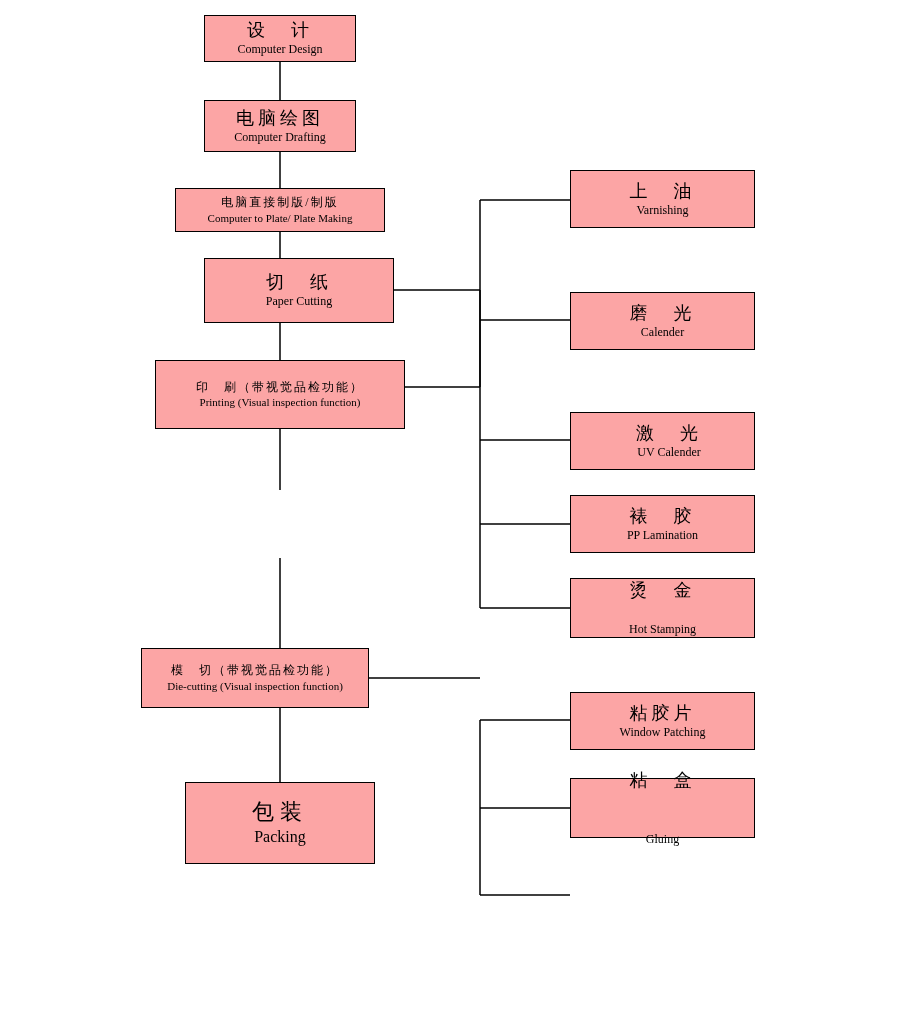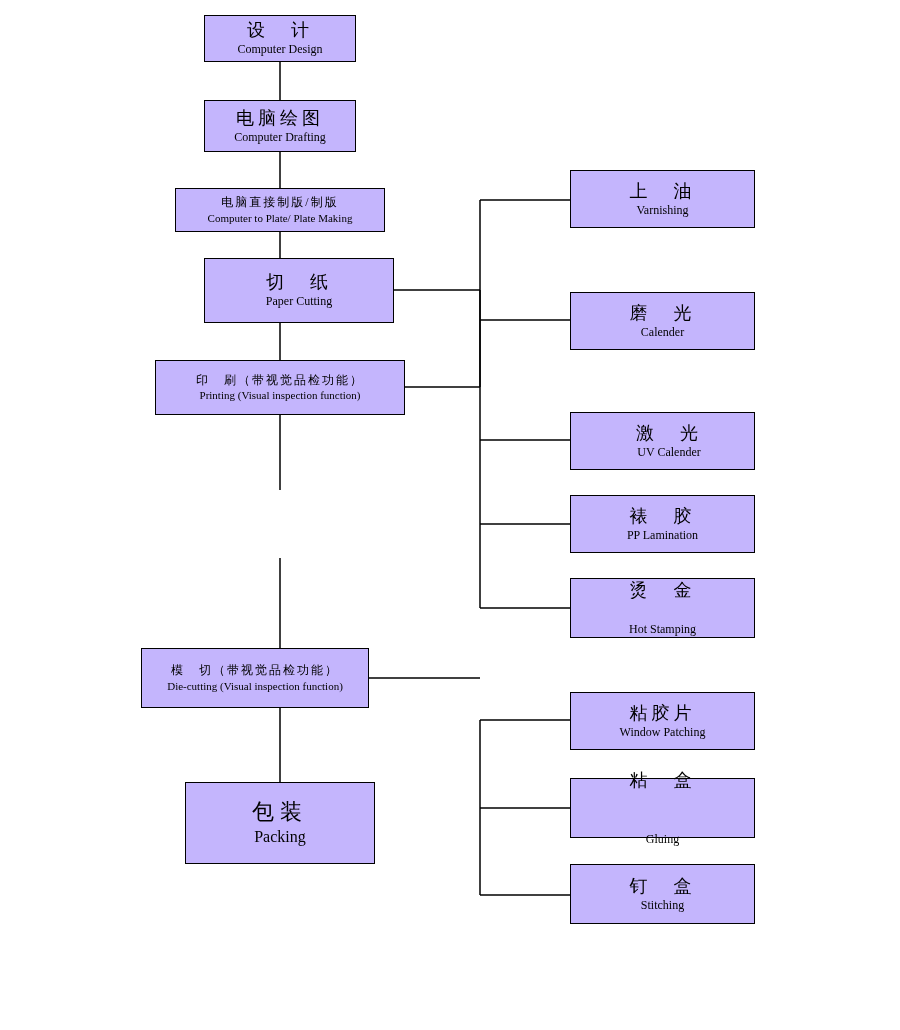--- a/index.html
+++ b/index.html
@@ -19,21 +19,21 @@
     }
 
     .node {
       position: absolute;
       border: 1.5px solid #000;
       text-align: center;
       display: flex;
       flex-direction: column;
       align-items: center;
       justify-content: center;
-      background: #c4b5fd;
+      background: #fca5a5;
       padding: 4px 8px;
     }
 
     .node .zh {
       font-size: 18px;
       letter-spacing: 4px;
       line-height: 1.3;
       font-family: serif;
     }
 
@@ -138,21 +138,21 @@
   <div class="node" style="left:175px; top:188px; width:210px; height:44px;">
     <span class="zh-sm">电脑直接制版/制版</span>
     <span class="en-sm">Computer to Plate/ Plate Making</span>
   </div>
 
   <div class="node" style="left:204px; top:258px; width:190px; height:65px;">
     <span class="zh">切　纸</span>
     <span class="en">Paper Cutting</span>
   </div>
 
-  <div class="node" style="left:155px; top:360px; width:250px; height:55px;">
+  <div class="node" style="left:155px; top:360px; width:250px; height:69px;">
     <span class="zh-sm">印　刷（带视觉品检功能）</span>
     <span class="en-sm">Printing (Visual inspection function)</span>
   </div>
 
 
   <div class="node" style="left:141px; top:648px; width:228px; height:60px;">
     <span class="zh-sm">模　切（带视觉品检功能）</span>
     <span class="en-sm">Die-cutting (Visual inspection function)</span>
   </div>
 
@@ -189,18 +189,14 @@
   <div class="node" style="left:570px; top:692px; width:185px; height:58px;">
     <span class="zh">粘胶片</span>
     <span class="en">Window Patching</span>
   </div>
 
   <div class="node" style="left:570px; top:778px; width:185px; height:60px;gap:40px;">
     <span class="zh">粘　盒</span>
     <span class="en">Gluing</span>
   </div>
 
-  <div class="node" style="left:570px; top:864px; width:185px; height:60px;">
-    <span class="zh">钉　盒</span>
-    <span class="en">Stitching</span>
-  </div>
 
 </div>
 
 </body></html>

